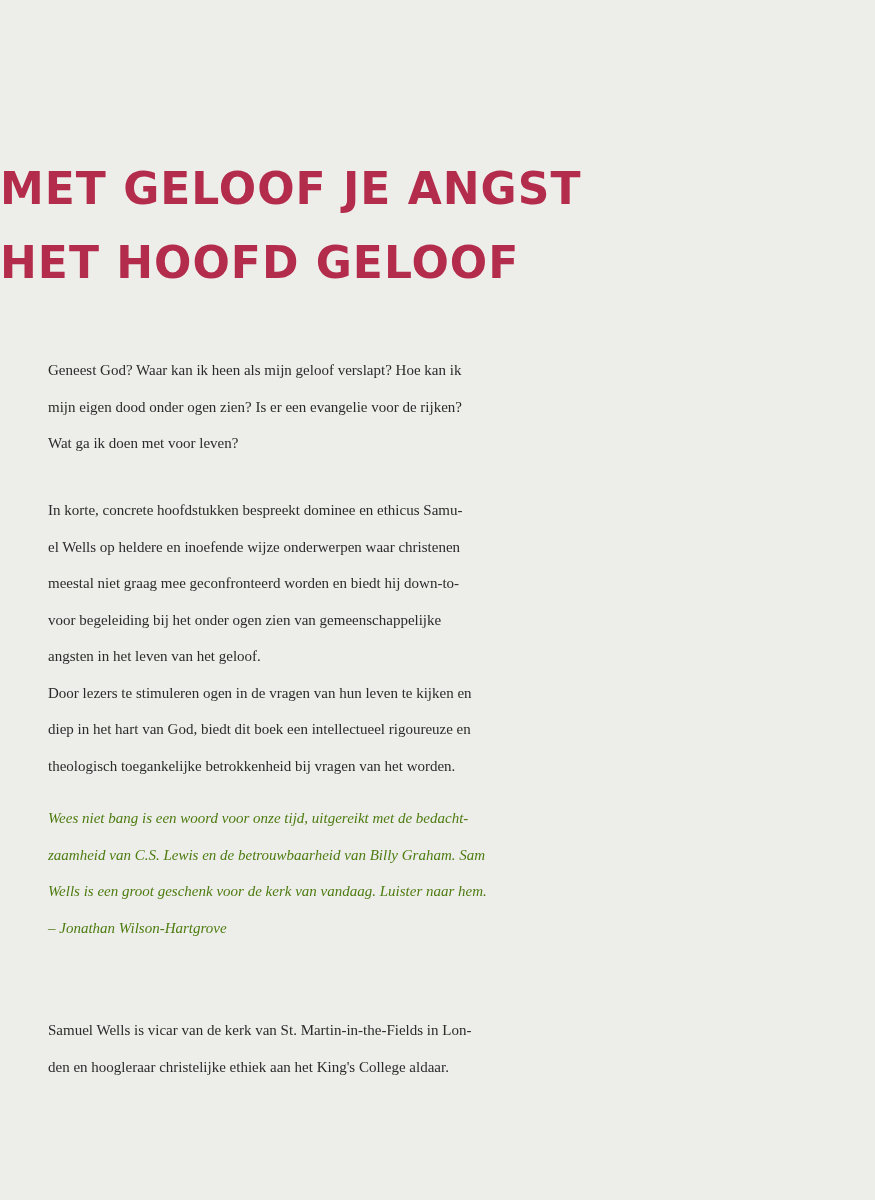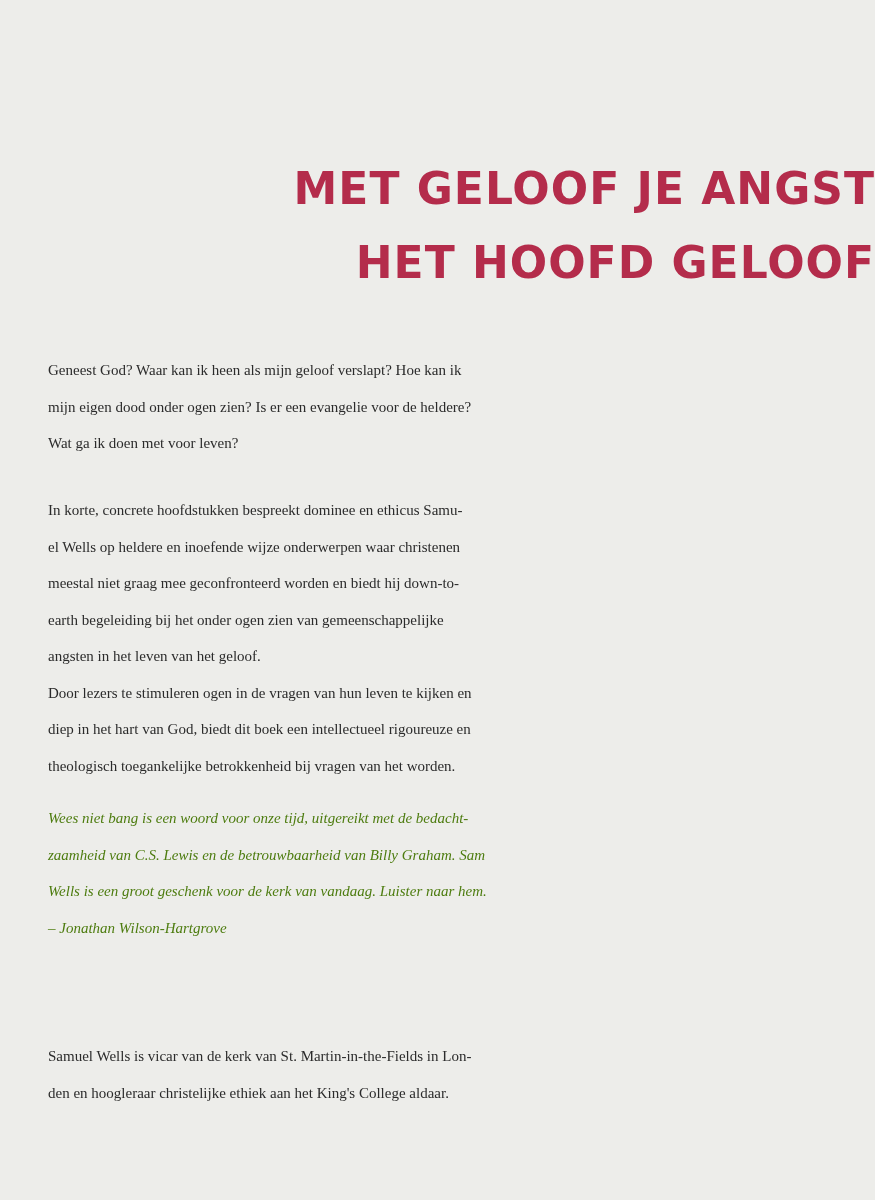--- a/index.html
+++ b/index.html
@@ -5,21 +5,21 @@
     html, body { margin: 0; padding: 0; }
     body {
       width: 875px; height: 1200px;
       background: #ededea;
       position: relative;
       overflow: hidden;
     }
     .title {
       position: absolute;
       left: 0; top: 152px; width: 875px;
-      text-align: right;
+      text-align: left;
       font-family: "DejaVu Sans", sans-serif;
       font-weight: bold;
       color: #b42c4b;
       font-size: 44px;
       line-height: 74px;
       letter-spacing: 1px;
     }
     .title div { display: block; }
     .para {
       position: absolute;
@@ -35,38 +35,38 @@
 </head>
 <body>
 
 <div class="title">
   <div>MET GELOOF JE ANGST</div>
   <div>HET HOOFD GELOOF</div>
 </div>
 
 <div class="para" style="top:352px;">
   <div>Geneest God? Waar kan ik heen als mijn geloof verslapt? Hoe kan ik</div>
-  <div>mijn eigen dood onder ogen zien? Is er een evangelie voor de heldere?</div>
+  <div>mijn eigen dood onder ogen zien? Is er een evangelie voor de rijken?</div>
   <div>Wat ga ik doen met voor leven?</div>
 </div>
 
 <div class="para" style="top:492px;">
   <div>In korte, concrete hoofdstukken bespreekt dominee en ethicus Samu-</div>
   <div>el Wells op heldere en inoefende wijze onderwerpen waar christenen</div>
   <div>meestal niet graag mee geconfronteerd worden en biedt hij down-to-</div>
-  <div>earth begeleiding bij het onder ogen zien van gemeenschappelijke</div>
+  <div>voor begeleiding bij het onder ogen zien van gemeenschappelijke</div>
   <div>angsten in het leven van het geloof.</div>
   <div>Door lezers te stimuleren ogen in de vragen van hun leven te kijken en</div>
   <div>diep in het hart van God, biedt dit boek een intellectueel rigoureuze en</div>
   <div>theologisch toegankelijke betrokkenheid bij vragen van het worden.</div>
 </div>
 
 <div class="para quote" style="top:800px;">
   <div>Wees niet bang is een woord voor onze tijd, uitgereikt met de bedacht-</div>
   <div>zaamheid van C.S. Lewis en de betrouwbaarheid van Billy Graham. Sam</div>
   <div>Wells is een groot geschenk voor de kerk van vandaag. Luister naar hem.</div>
   <div>– Jonathan Wilson-Hartgrove</div>
 </div>
 
-<div class="para" style="top:1038px;">
+<div class="para" style="top:1012px;">
   <div>Samuel Wells is vicar van de kerk van St. Martin-in-the-Fields in Lon-</div>
   <div>den en hoogleraar christelijke ethiek aan het King's College aldaar.</div>
 </div>
 
 </body></html>

